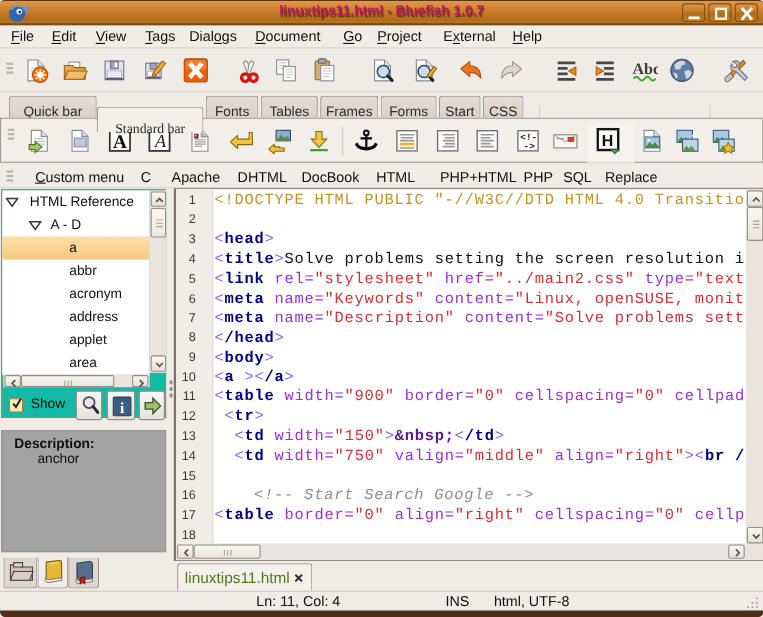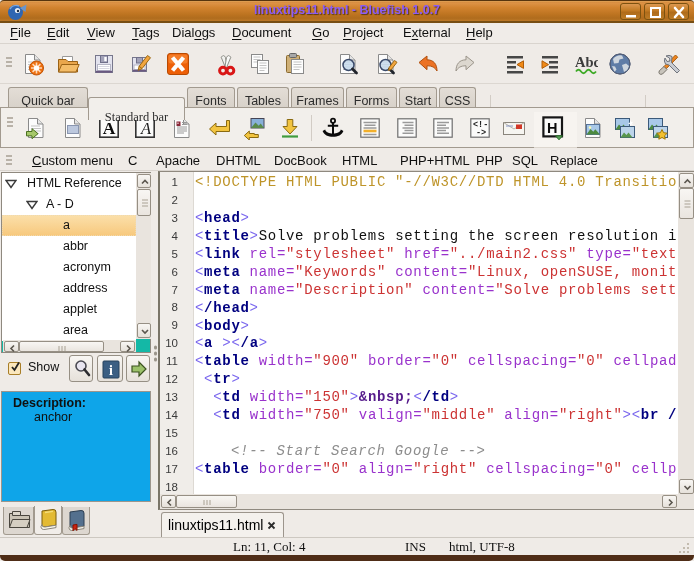--- a/index.html
+++ b/index.html
@@ -5,21 +5,21 @@
 * { margin:0; padding:0; box-sizing:border-box; }
 html,body { width:694px; height:561px; overflow:hidden; }
 body { position:relative; font-family:"Liberation Sans",sans-serif; background:#EFEBE7; font-size:13px; color:#101010; }
 .abs { position:absolute; }
 
 
 #titlebar { position:absolute; left:0; top:0; width:694px; height:23px;
   border-radius:4px 4px 0 0; }
 #titlebar { background:linear-gradient(to bottom,#d0853a 0%,#dd9245 10%,#d2832f 30%,#bc7320 62%,#b06c1d 78%,#c07c2a 95%); box-shadow:inset 0 1px 0 #dd9c50; border-top:1px solid #57340e; }
 #titlebar:after { content:""; position:absolute; left:0; bottom:0; width:100%; height:2px; background:#774e13; }
-#title-text { position:absolute; left:0; top:3px; width:100%; text-align:center; font-weight:bold; font-size:12.5px; color:#8b5cf6; text-shadow:1px 1px 1px #5a3a10; }
+#title-text { position:absolute; left:0; top:3px; width:100%; text-align:center; font-weight:bold; font-size:12.5px; color:#be185d; text-shadow:1px 1px 1px #5a3a10; }
 .winbtn { position:absolute; top:3px; width:21px; height:17px; border:1px solid #7c5210; border-radius:3px;
   background:linear-gradient(to bottom,#dd9850,#c27a22 45%,#b06c1a 55%,#bd7c26); }
 .winbtn svg { position:absolute; left:0; top:0; }
 
 
 #menubar { position:absolute; left:0; top:24px; width:694px; height:20px; background:#f0ece8; }
 #menubar span { position:absolute; top:1px; }
 #menubar u { text-decoration:underline; text-underline-offset:2px; }
 #mb-line { position:absolute; left:0; top:43px; width:694px; height:1px; background:#d9d4ce; }
 
@@ -35,34 +35,34 @@
 .tab { position:absolute; top:3px; height:20px; background:linear-gradient(#e3ddd6,#d8d2ca); border:1px solid #a29a8f; border-bottom:none; border-radius:3px 3px 0 0; text-align:center; padding-top:6px; color:#2c2c2c; font-size:12.5px; }
 .tab.active { top:13px; height:23px; background:#f2efeb; z-index:5; padding-top:12px;font-family:Liberation Serif, serif; }
 #notebook { position:absolute; left:0; top:107px; width:694px; height:41px; background:#f2efeb; border:1px solid #a29a8f; }
 
 
 #custmenu { position:absolute; left:0; top:149px; width:694px; height:22px; background:#efebe7; border-bottom:1px solid #d9d4ce; }
 #custmenu span { position:absolute; top:4px; }
 
 
 #leftpanel { position:absolute; left:0; top:172px; width:152px; height:330px; }
-#treebox { position:absolute; left:1px; top:0px; width:150px; height:181px; border:1px solid #8f897f; background:#14b8a6; }
+#treebox { position:absolute; left:1px; top:0px; width:150px; height:208px; border:1px solid #8f897f; background:#14b8a6; }
 #tree { position:absolute; left:0; top:0; width:134px; height:168px; background:#fff; overflow:hidden; }
 .trow { position:relative; height:21px; line-height:21px; white-space:nowrap; font-size:12.5px; }
 .trow.sel { background:linear-gradient(#fbe0ab,#f7c87c); outline:1px dotted #efd9b0; outline-offset:-1px; }
 .tri { position:absolute; top:6px; width:12px; height:10px; }
 
 .sb { position:absolute; background:#e9e4de; }
 .sbtn { position:absolute; background:linear-gradient(#f8f6f3,#e6e1da); border:1px solid #968f84; border-radius:2px; }
 .sthumb { position:absolute; background:linear-gradient(#f8f6f3,#eae5df); border:1px solid #968f84; border-radius:2px; }
 .chev { stroke:#5b564e; stroke-width:1.6; fill:none; }
 .grips3 { position:absolute; }
 
 #showrow { position:absolute; left:0; top:183px; width:152px; height:30px;text-align:center; }
-#desc { position:absolute; left:1px; top:219px; width:150px; height:111px; border:1px solid #9c958c; background:#0ea5e9;padding-left:24px; }
+#desc { position:absolute; left:1px; top:219px; width:150px; height:111px; border:1px solid #9c958c; background:#a3a3a3;padding-left:24px; }
 #bottomtabs { position:absolute; left:0; top:334px; width:152px; height:31px; }
 .btab { position:absolute; top:1px; height:28px; background:#ddd7d0; border:1px solid #a29a8f; border-top:none; border-radius:0 0 3px 3px; }
 .btab.active { top:0px; height:29px; background:#f1ede9; border-top:none; }
 
 #panesep-grip { position:absolute; left:153px; top:345px; }
 
 
 #editor { position:absolute; left:158px; top:171px; width:536px; height:339px; border:1px solid #8f897f; border-left:2px solid #7a7568; background:#fff; }
 #gutter { position:absolute; left:0; top:0; width:34px; height:322px; background:#f0ede9; border-right:1px solid #ddd9d3; }
 #gutter div { position:relative; width:18px; text-align:right; font-family:"Liberation Sans",sans-serif; font-size:11.5px; letter-spacing:0; color:#3a3a3a; }
@@ -77,21 +77,21 @@
 #code .c { color:#8d8d8d; font-style:italic;margin-left:36px; }
 #code .d { color:#be9429; }
 
 
 #evsb { position:absolute; left:518px; top:0; width:17px; height:337px; background:#e9e4de; }
 #ehsb { position:absolute; left:0; top:322px; width:518px; height:15px; background:#e9e4de; }
 
 
 #doctab { position:absolute; left:161px; top:512px; width:123px; height:25px; background:#f4f1ed; border:1px solid #9c958c; border-bottom:none; border-radius:3px 3px 0 0; }
 #statusline { position:absolute; left:0; top:537px; width:694px; height:1px; background:#cdc8c1; }
-#statusbar { position:absolute; left:0; top:538px; width:694px; height:17px;font-family:Liberation Serif, serif; }
+#statusbar { position:absolute; left:0; top:538px; width:694px; height:17px; }
 #bottomborder { position:absolute; left:0; top:555px; width:694px; height:6px; background:#4f2d17; border-radius:0 0 5px 5px; }
 </style>
 </head>
 <body>
 
 <div id="titlebar"></div>
 <div id="title-text">linuxtips11.html - Bluefish 1.0.7</div>
 <div class="abs" id="fishicon" style="left:7px;top:3px;width:20px;height:18px;"><svg width="20" height="18">
       <circle cx="8.5" cy="9.5" r="7.5" fill="#2f66b2"></circle>
       <path d="M13 5 l6.5-3.5 -1 7.5z" fill="#6a95cc"></path>
@@ -571,21 +571,21 @@
     <div class="sthumb" style="left:16px;top:1px;width:61px;height:13px;"><svg width="61" height="13">
           <path d="M27 4v5 M30 4v5 M33 4v5" stroke="#a9a294" stroke-width="1"></path>
         </svg></div>
     <div class="sbtn" style="left:502px;top:1px;width:15px;height:13px;"><svg width="15" height="13">
           <path class="chev" d="M6 3.5 L9 6.5 L6 9.5"></path>
         </svg></div>
   </div>
 </div>
 
 <div id="doctab">
-    <span style="position:absolute;left:6px;top:4px;color:#000000;font-size:14px;">linuxtips11.html</span>
+    <span style="position:absolute;left:6px;top:4px;color:#4d7c0f;font-size:14px;">linuxtips11.html</span>
     <svg style="position:absolute;left:105px;top:8px" width="9" height="9">
       <path d="M1.5 1.5 L7.5 7.5 M7.5 1.5 L1.5 7.5" stroke="#2c2c2c" stroke-width="1.8"></path>
     </svg>
   </div>
 
 <div id="statusline"></div>
 <div id="statusbar">
 <span class="abs" style="left:233px;top:1px;">Ln: 11, Col: 4</span>
 <span class="abs" style="left:405px;top:1px;">INS</span>
 <span class="abs" style="left:449px;top:1px;">html, UTF-8</span>

